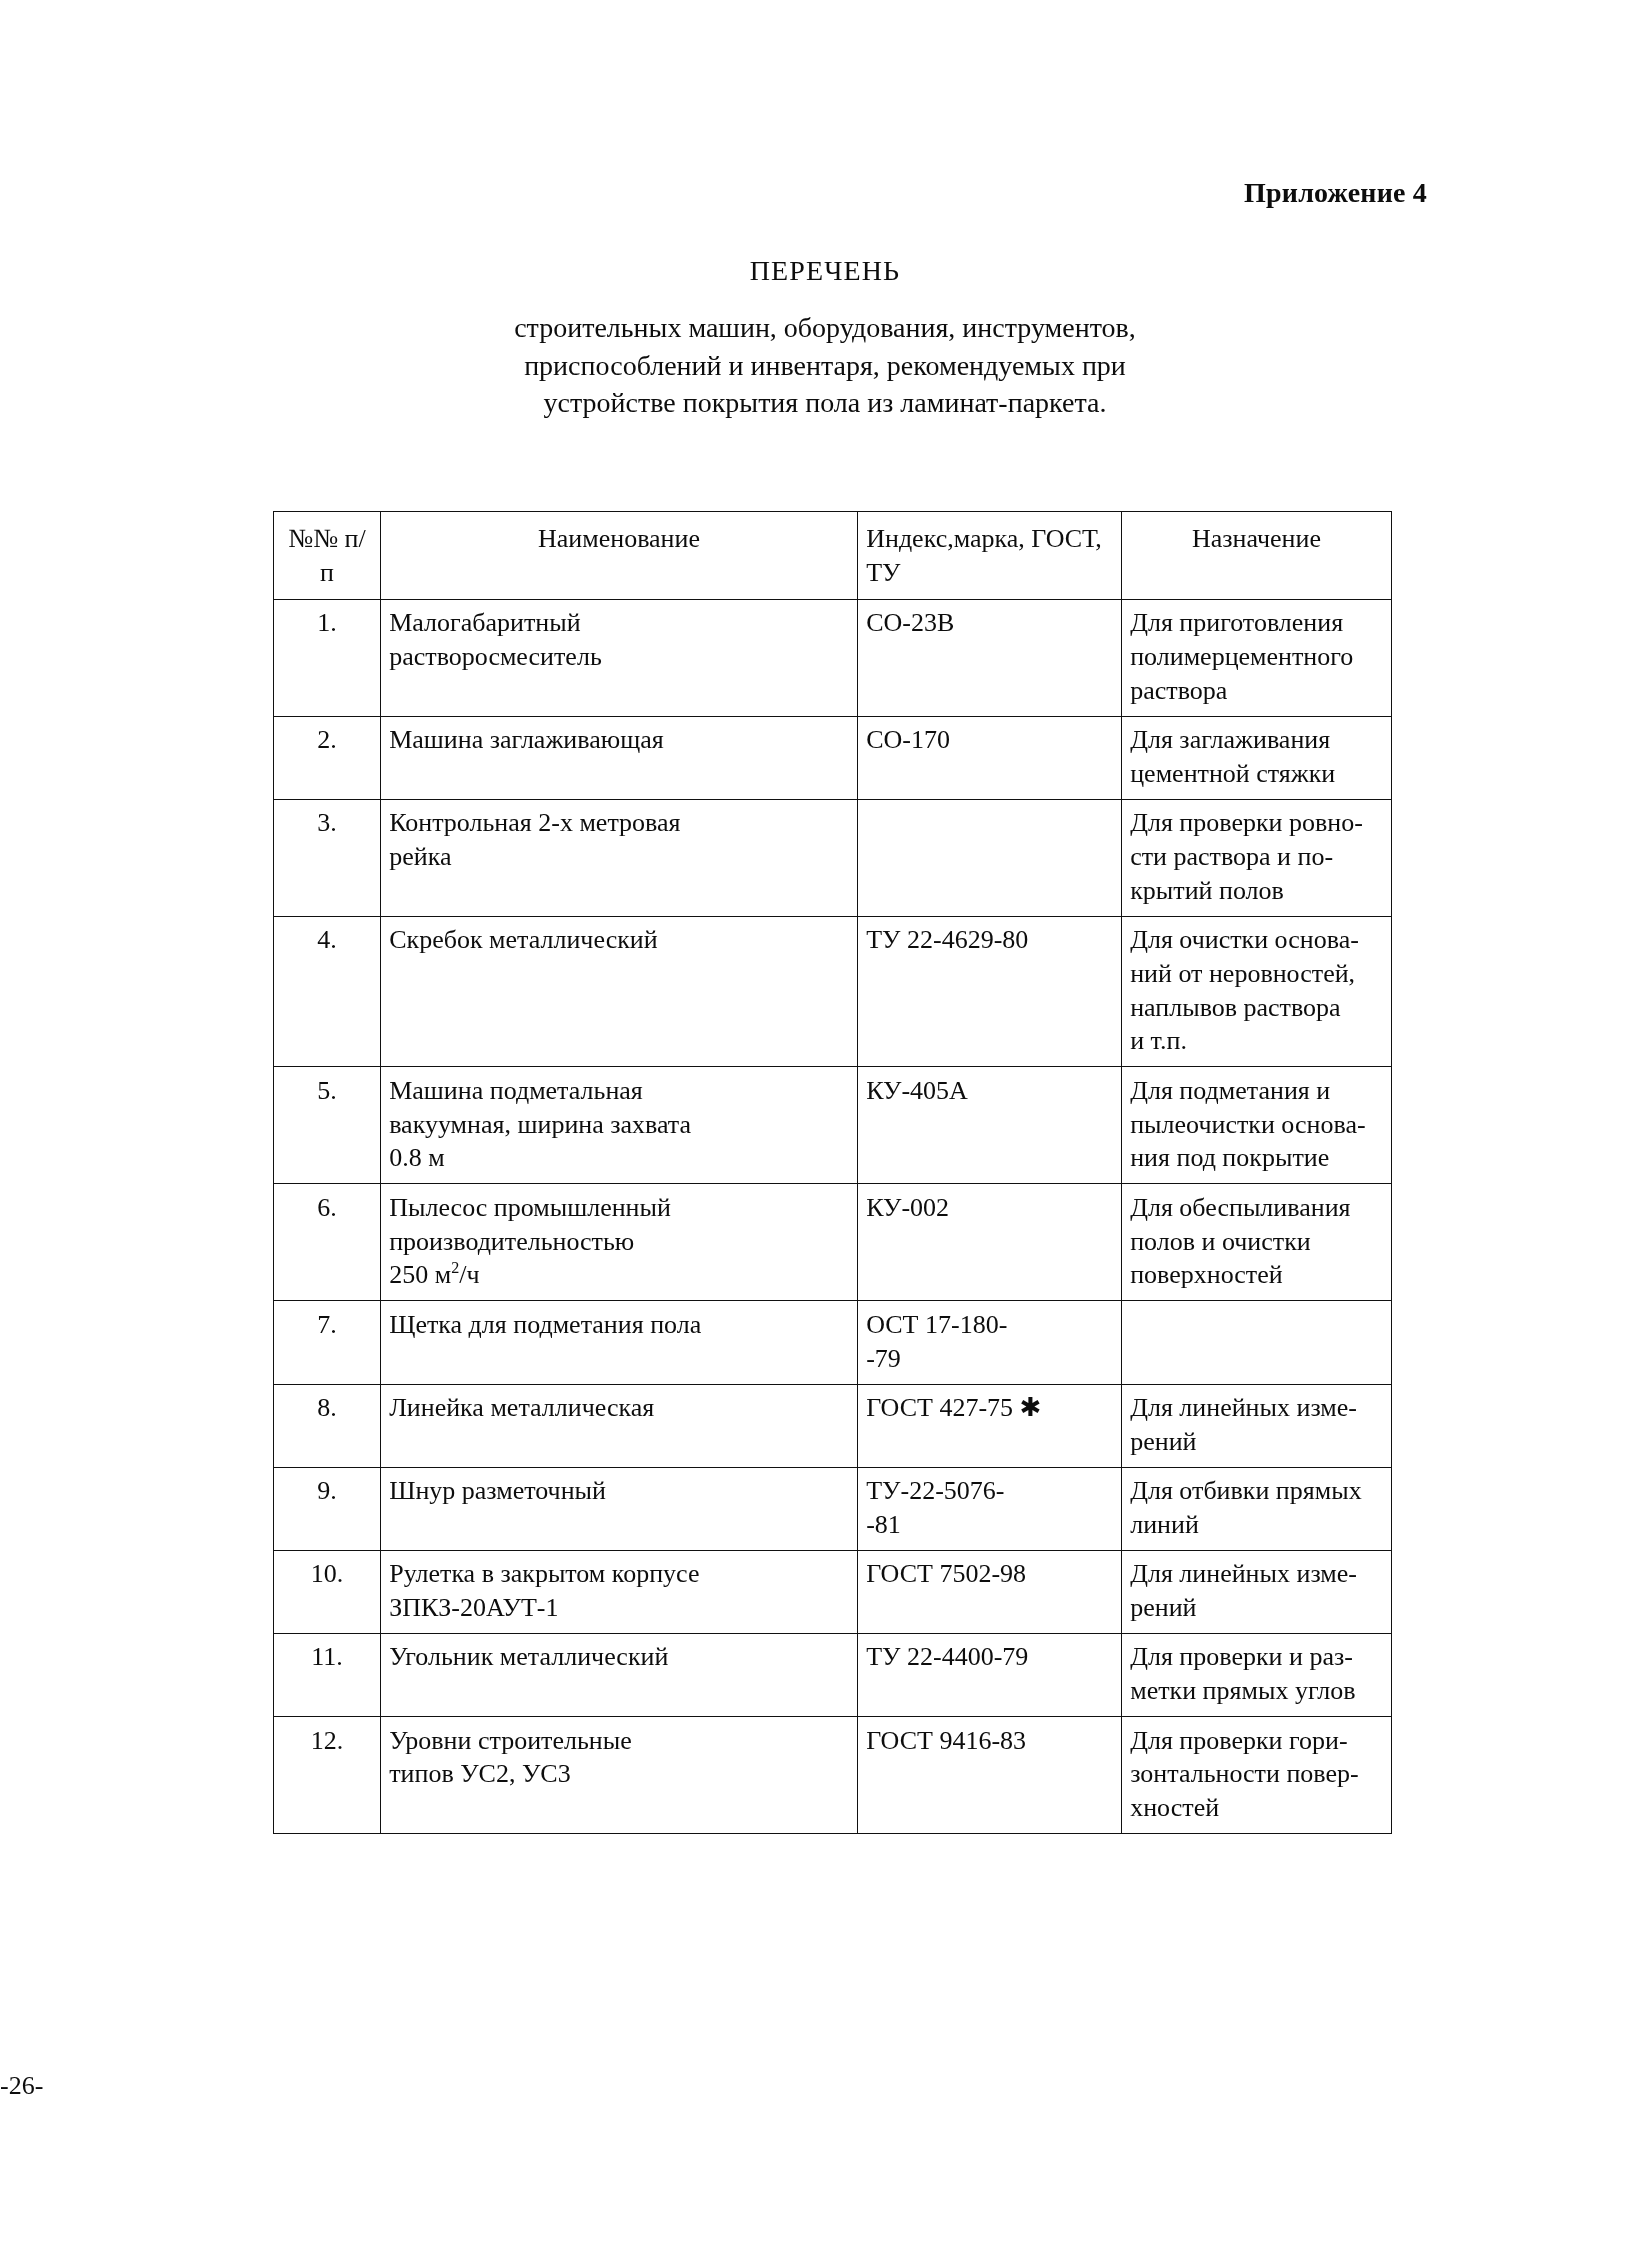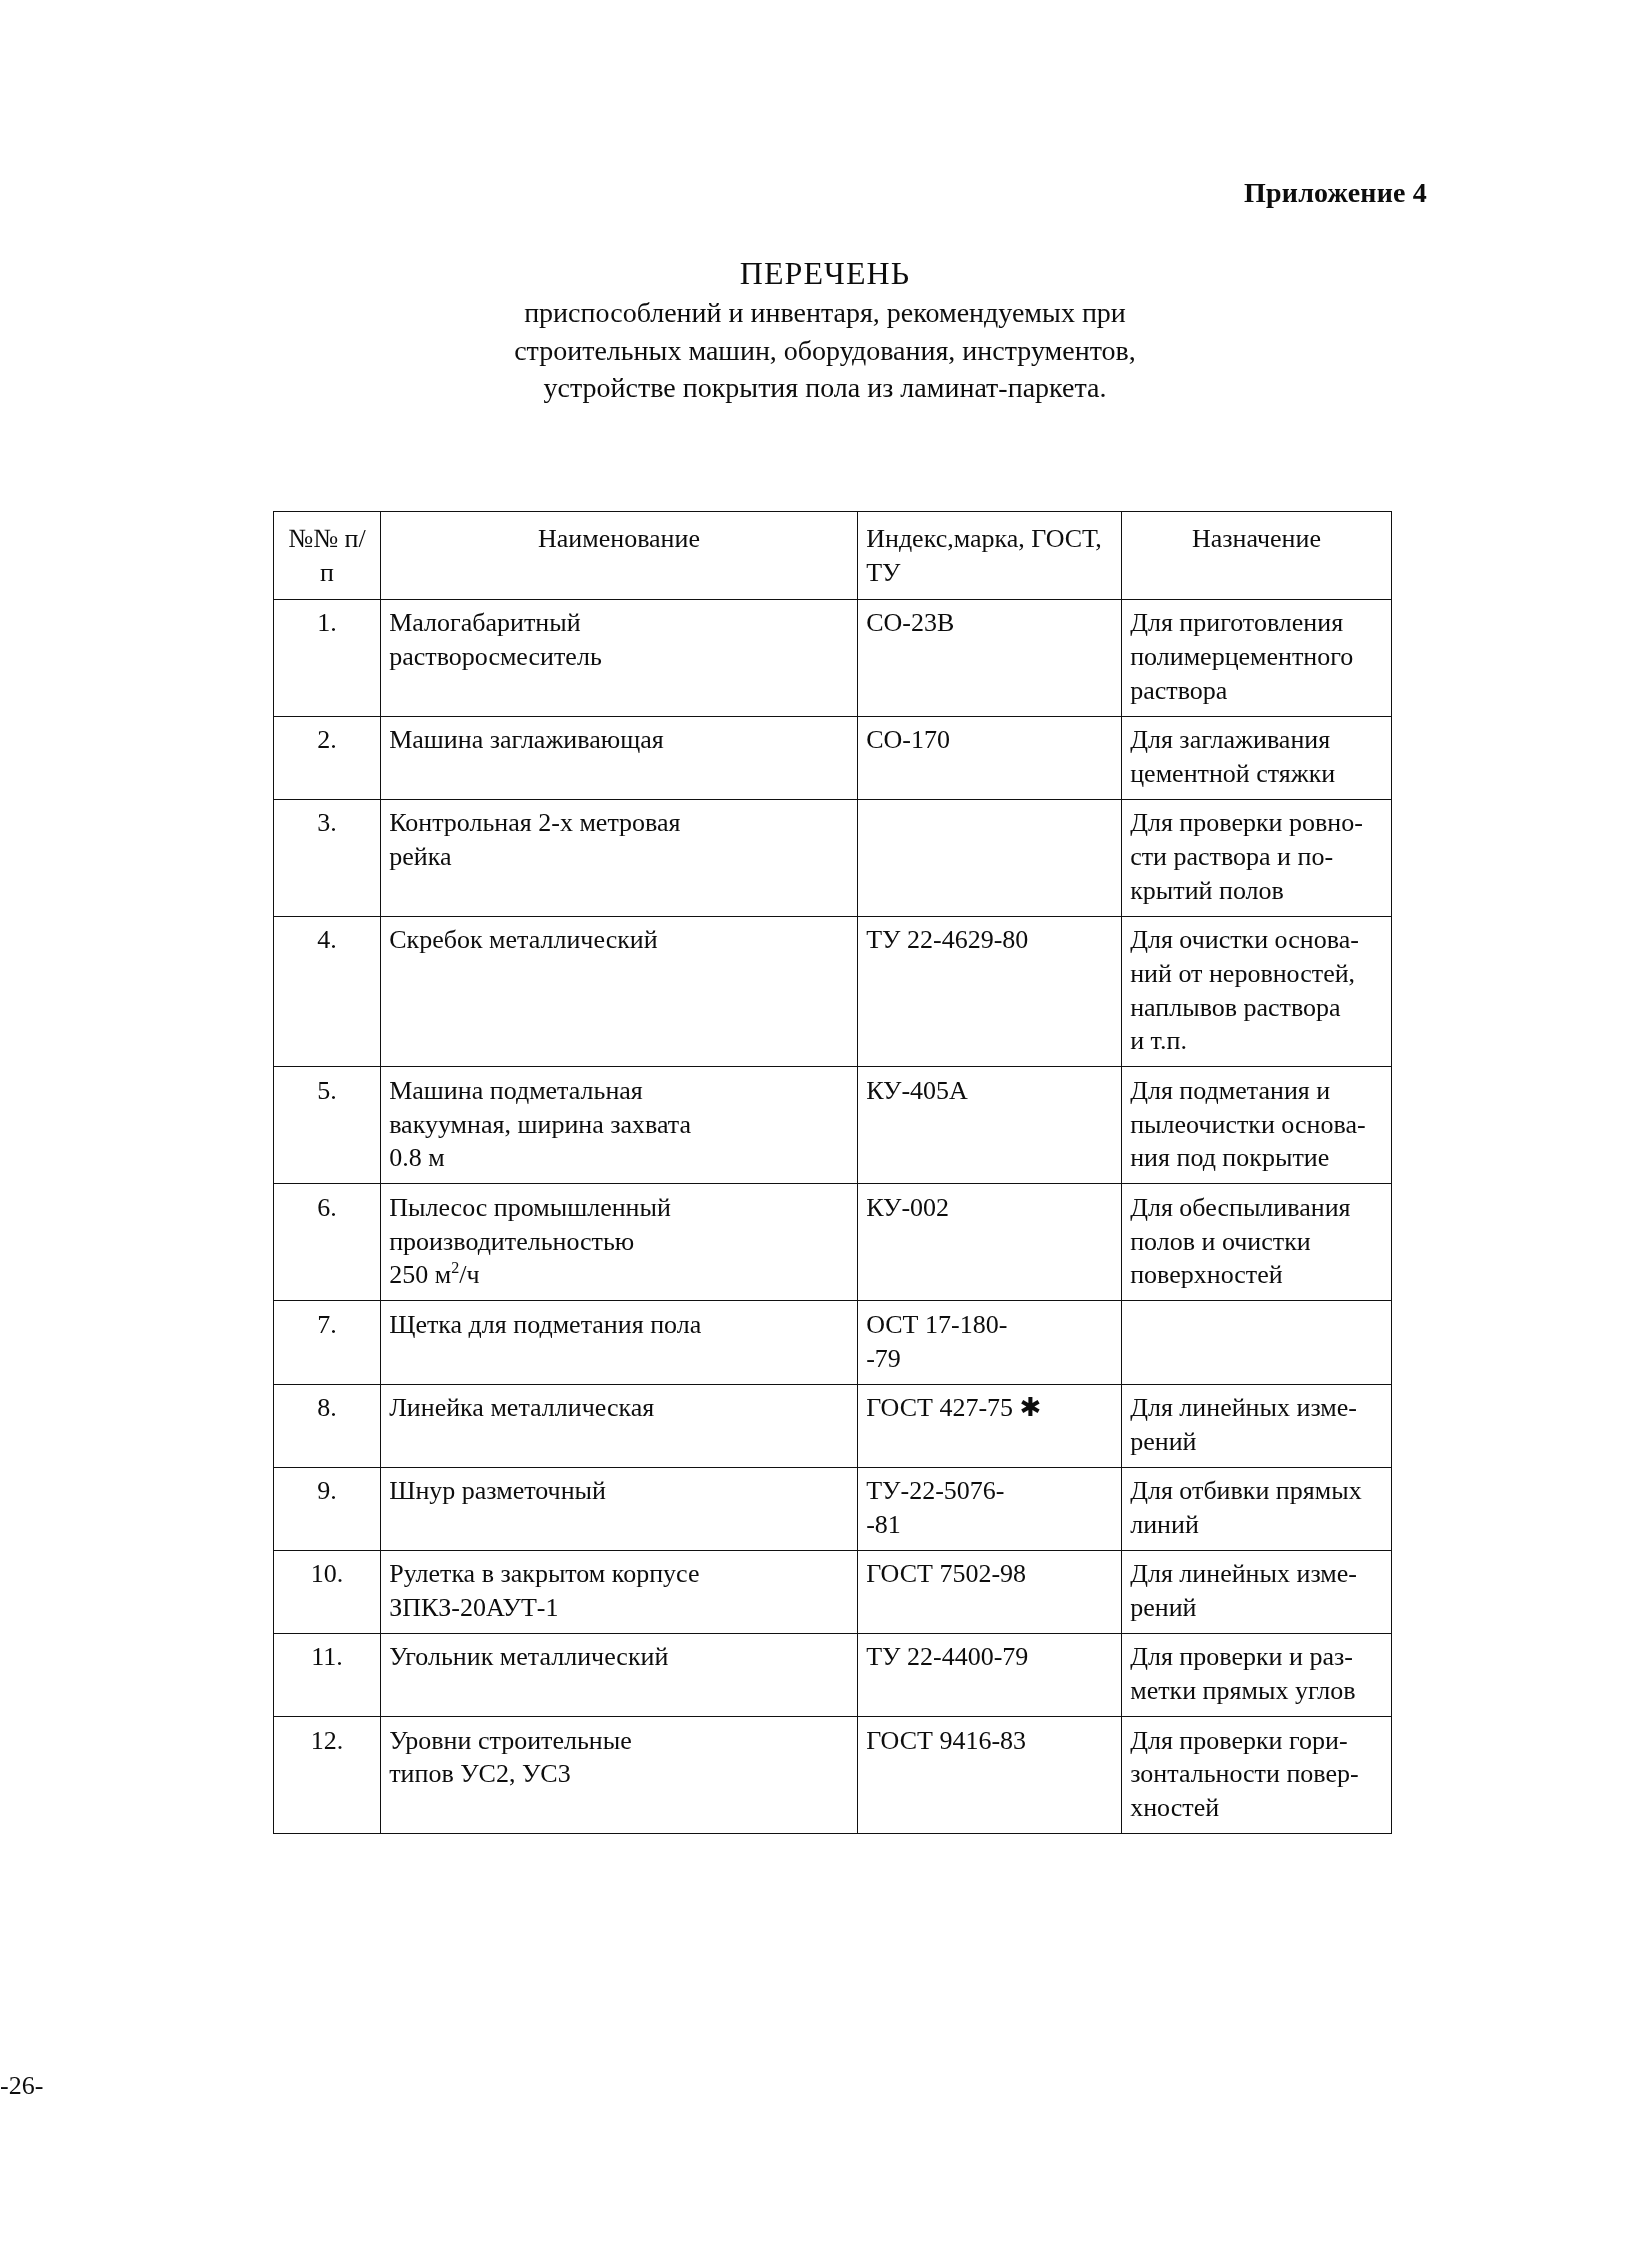--- a/index.html
+++ b/index.html
@@ -31,23 +31,23 @@
     letter-spacing: 0.2px;
   }
   .title-block {
     position: absolute;
     top: 255px;
     left: 0;
     width: 1650px;
     text-align: center;
   }
   .title-main {
-    font-size: 32px;
+    font-size: 28px;
     letter-spacing: 1.1px;
-    margin-bottom: 2px;
+    margin-bottom: 22px;
   }
   .title-sub {
     font-size: 28px;
     line-height: 1.34;
   }
   table.inventory {
     position: absolute;
     top: 511px;
     left: 273px;
     width: 1118px;
@@ -102,22 +102,22 @@
 </head>
 <body>
 
 <div class="page">
 
   <div class="appendix-label">Приложение 4</div>
 
   <div class="title-block">
     <div class="title-main">ПЕРЕЧЕНЬ</div>
     <div class="title-sub">
+      <div>строительных машин, оборудования, инструментов,</div>
       <div>приспособлений и инвентаря, рекомендуемых при</div>
-      <div>строительных машин, оборудования, инструментов,</div>
       <div>устройстве покрытия пола из ламинат-паркета.</div>
     </div>
   </div>
 
   <table class="inventory">
     <colgroup>
       <col class="c-num">
       <col class="c-name">
       <col class="c-index">
       <col class="c-purpose">

